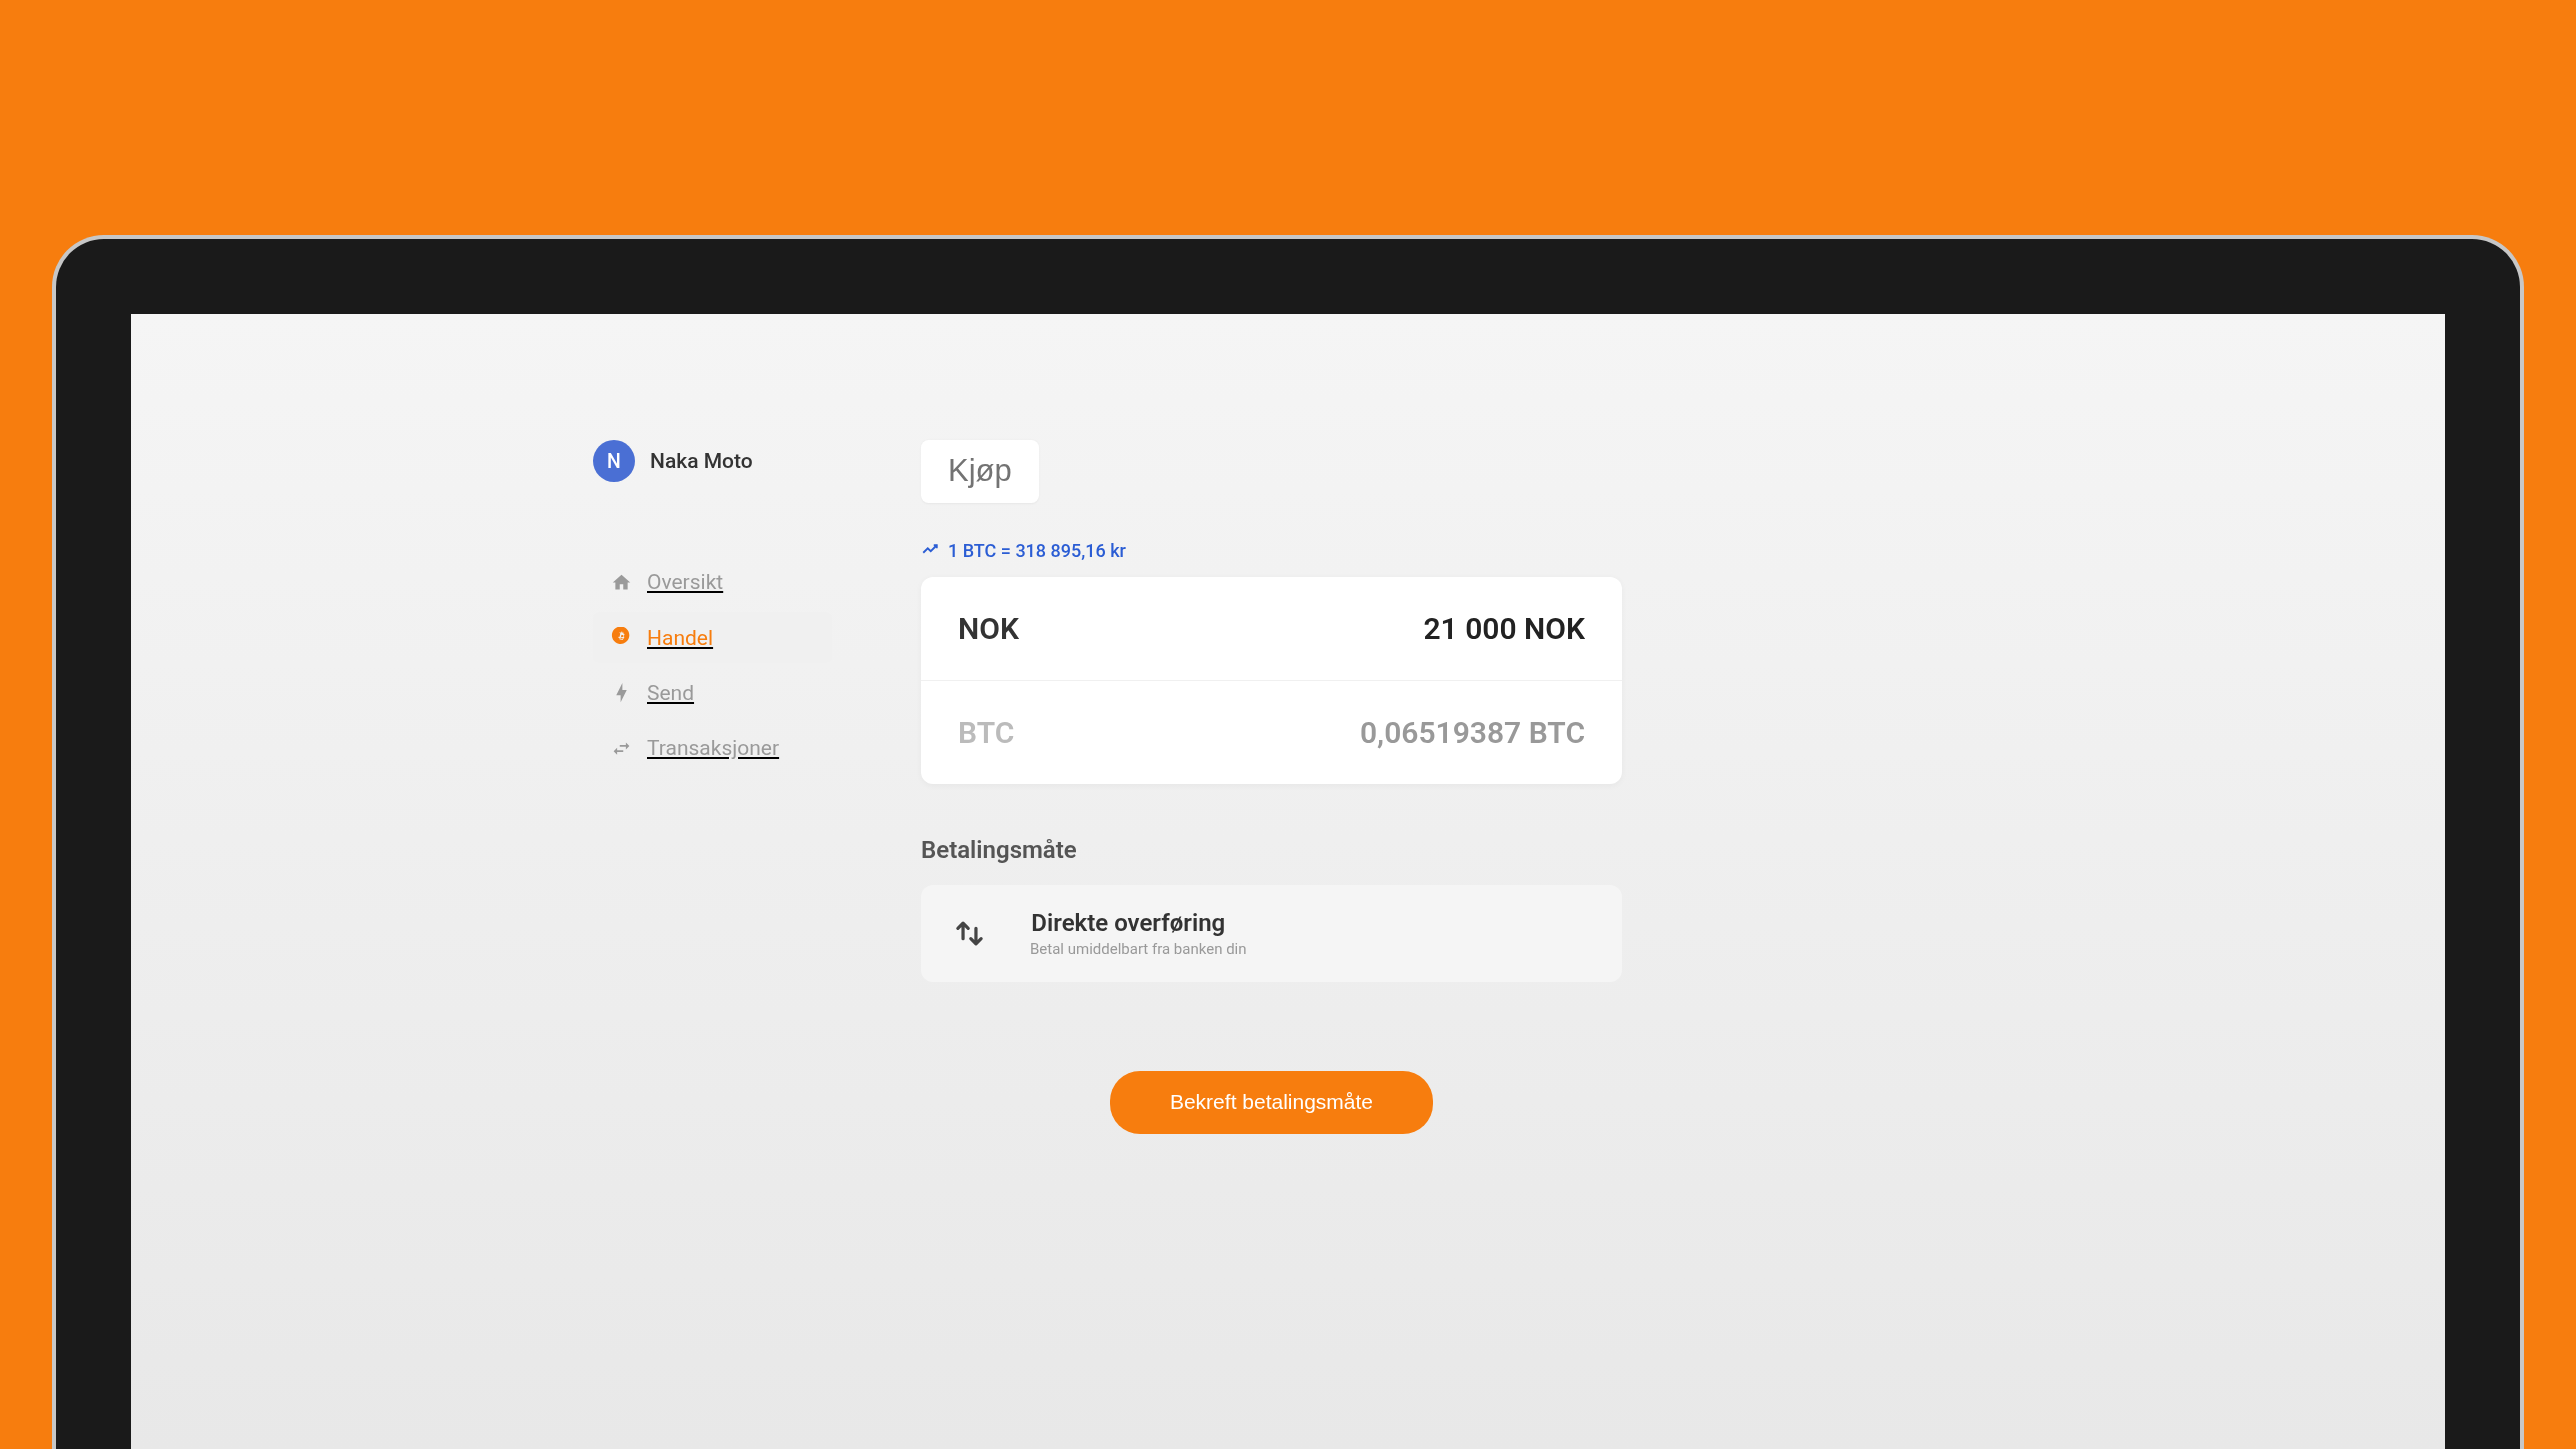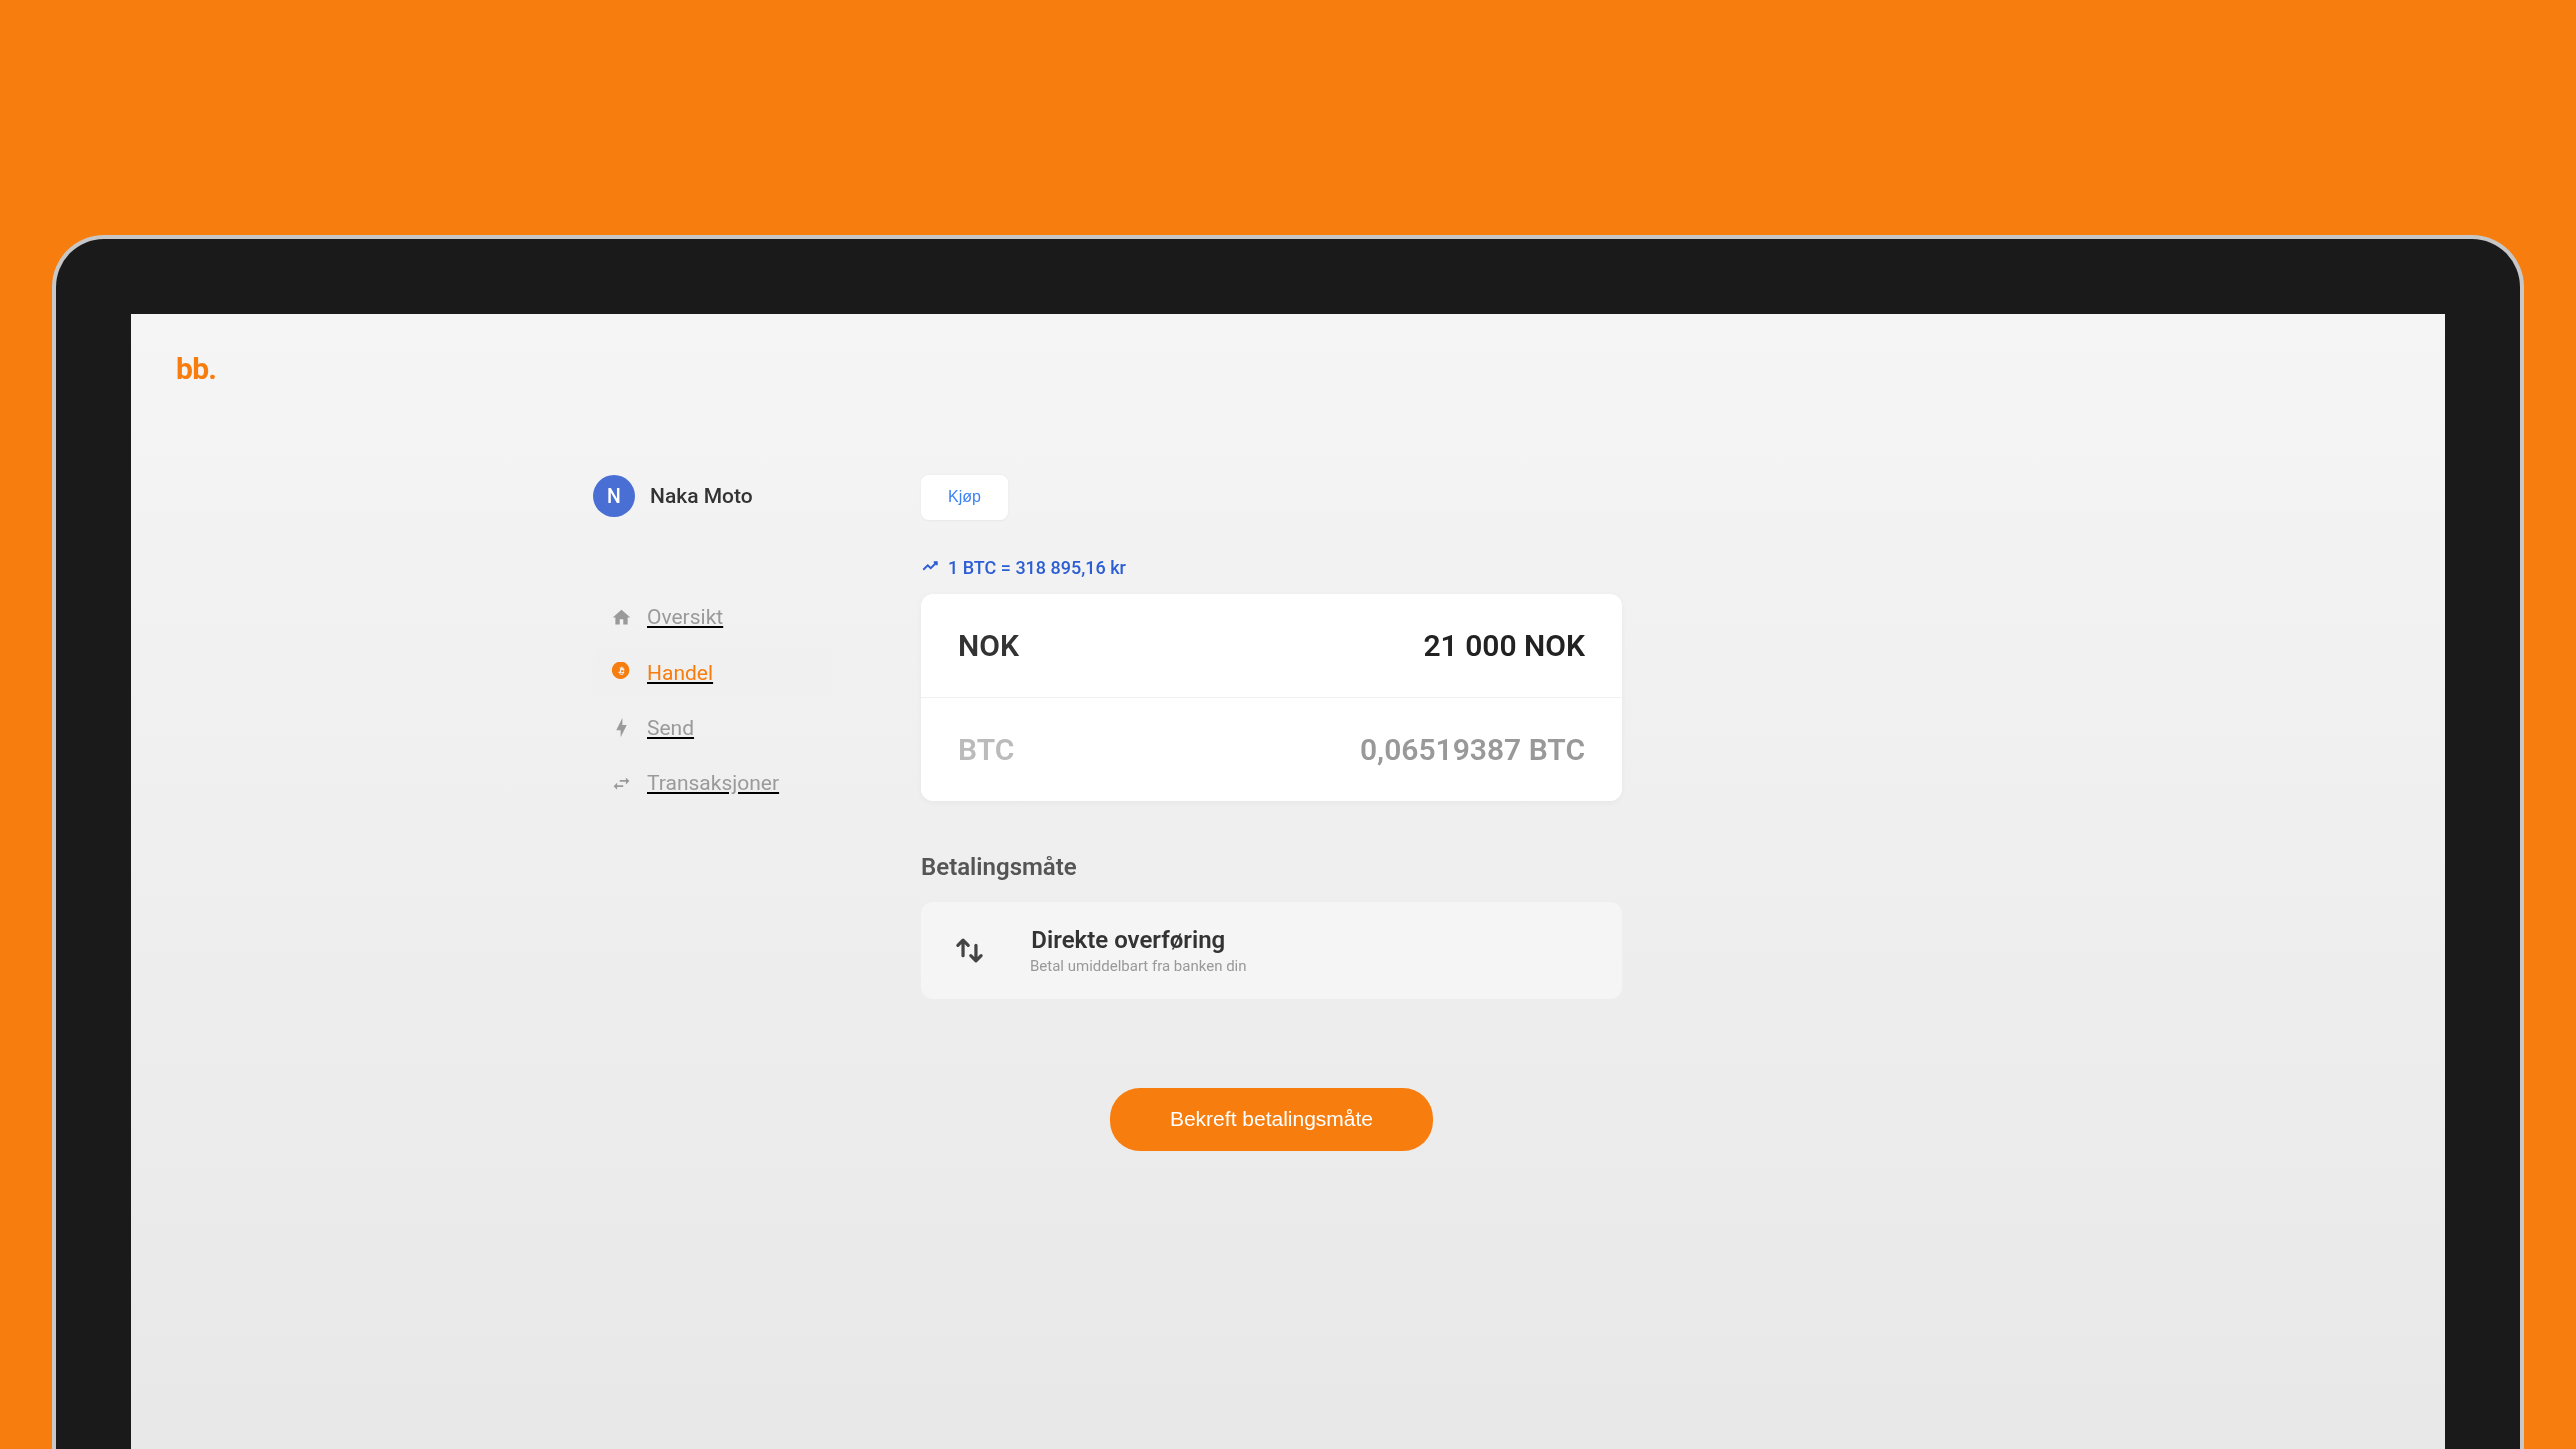--- a/index.html
+++ b/index.html
@@ -113,22 +113,22 @@
     }
     
     .main {
       width: 701px;
     }
     
     .tab-button {
       background: white;
       border: none;
       padding: 13.4px 27px;
-      font-size: 16px;
-      color: #3b82f6;
+      font-size: 31px;
+      color: #737373;
       border-radius: 7.5px;
       cursor: pointer;
       box-shadow: 0 0.7px 2.2px rgba(0,0,0,0.05);
       text-align: right;
     }
     
     .rate-info {
       display: flex;
       align-items: center;
       gap: 9px;
@@ -274,21 +274,20 @@
       font-size: 21px;
       font-weight: 500;
       cursor: pointer;
     }
   </style>
 </head>
 <body>
 
 <div class="laptop-frame">
   <div class="screen">
-    <div class="logo">bb.</div>
 
     <div class="content-wrapper">
 
       <div class="sidebar">
         <div class="user-info">
           <div class="avatar">N</div>
           <div class="user-name">Naka Moto</div>
         </div>
 
         <div class="nav">

